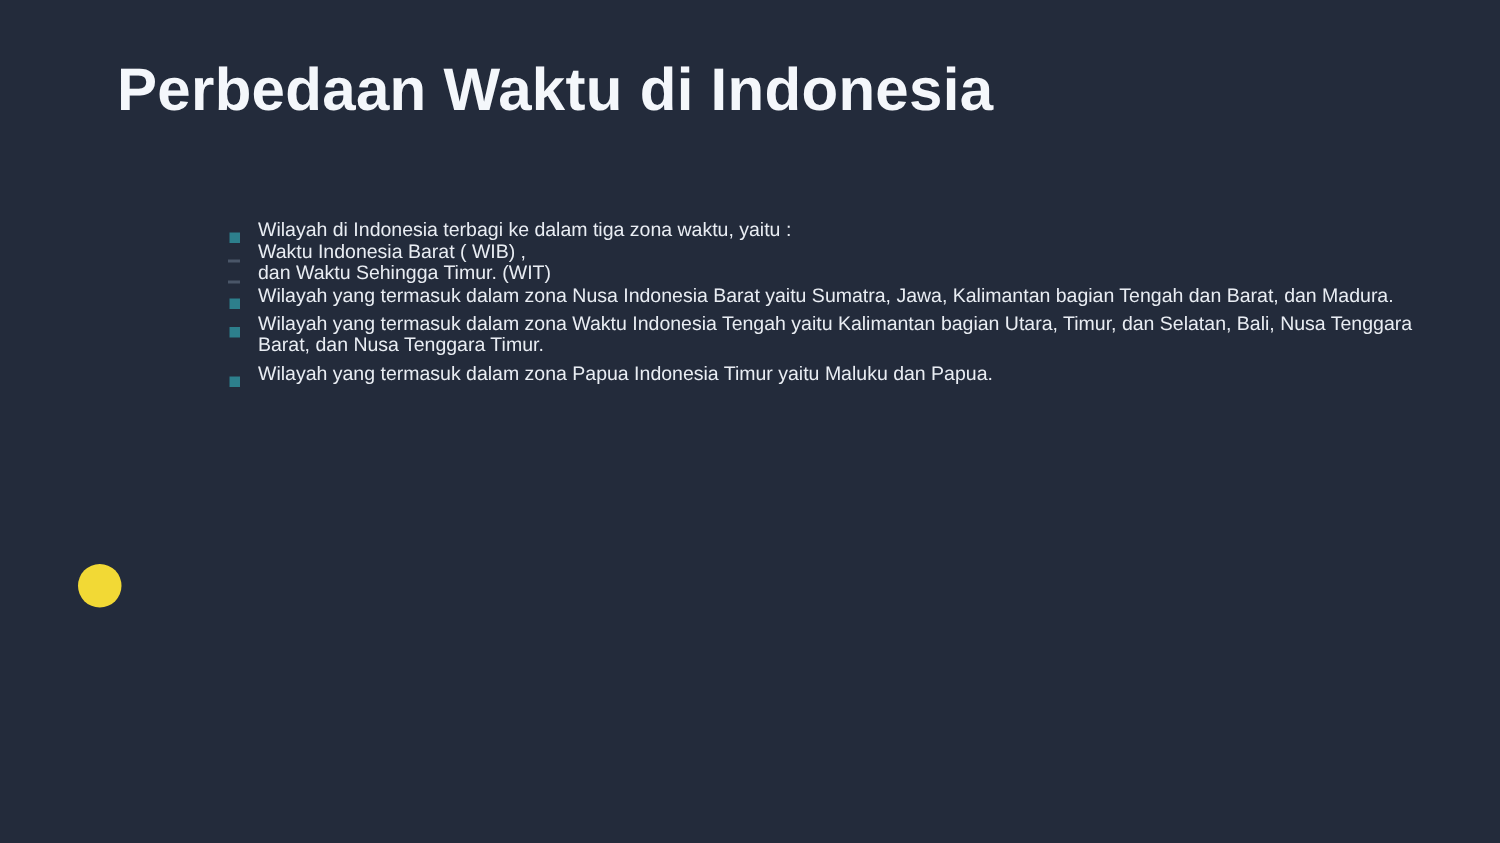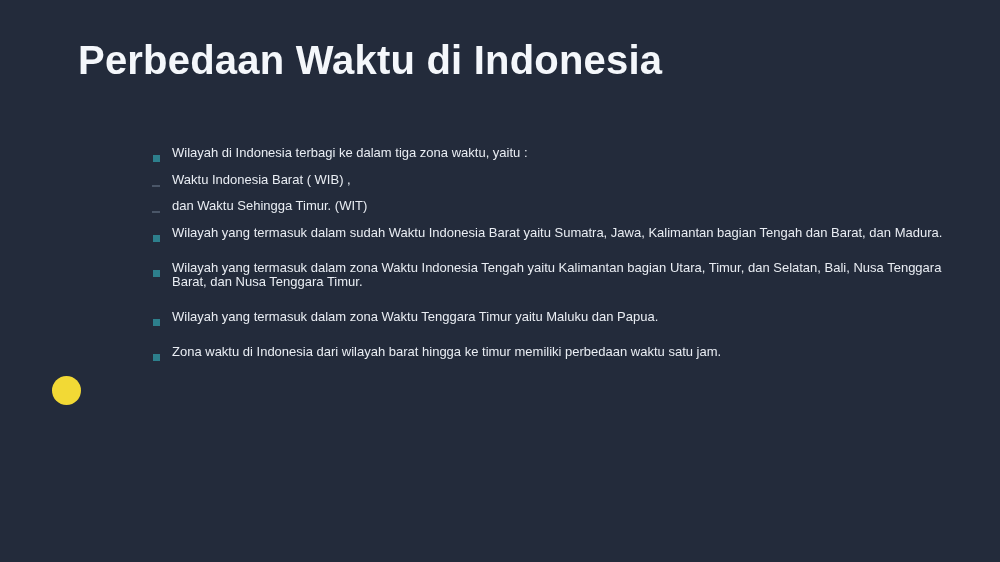--- a/index.html
+++ b/index.html
@@ -92,22 +92,22 @@
   
   .li.dash::before {
     content: "";
     position: absolute;
     left: 2px;
     top: 12px;
     width: 8px;
     height: 2px;
     background: #4a5668;
   }
-  .gap-lg { margin-top: 12px; }
-  .gap-md { margin-top: 20px; }
+  .gap-lg { }
+  .gap-md { margin-top: 4px; }
   .gap-first { margin-top: 0; }
 
   
   #watermark {
     position: absolute;
     left: 692px;
     top: 528px;
     display: flex;
     align-items: center;
     gap: 4px;
@@ -170,34 +170,31 @@
     <div class="li dash gap-lg">
       <span class="txt">Waktu Indonesia Barat ( WIB) ,</span>
     </div>
 
 
     <div class="li dash gap-lg">
       <span class="txt">dan Waktu Sehingga Timur. (WIT)</span>
     </div>
 
     <div class="li sq gap-lg">
-      <span class="txt">Wilayah yang termasuk dalam sudah Waktu Indonesia Barat yaitu Sumatra, Jawa, Kalimantan bagian Tengah dan Barat, dan Madura.</span>
+      <span class="txt">Wilayah yang termasuk dalam zona Nusa Indonesia Barat yaitu Sumatra, Jawa, Kalimantan bagian Tengah dan Barat, dan Madura.</span>
     </div>
 
     <div class="li sq gap-md">
       <span class="txt">Wilayah yang termasuk dalam zona Waktu Indonesia Tengah yaitu Kalimantan bagian Utara, Timur, dan Selatan, Bali, Nusa Tenggara Barat, dan Nusa Tenggara Timur.</span>
     </div>
 
     <div class="li sq gap-md">
-      <span class="txt">Wilayah yang termasuk dalam zona Waktu Tenggara Timur yaitu Maluku dan Papua.</span>
-    </div>
-
-    <div class="li sq gap-md">
-      <span class="txt">Zona waktu di Indonesia dari wilayah barat hingga ke timur memiliki perbedaan waktu satu jam.</span>
-    </div>
+      <span class="txt">Wilayah yang termasuk dalam zona Papua Indonesia Timur yaitu Maluku dan Papua.</span>
+    </div>
+
 
 
   </div>
 
   <div id="watermark">
     <div id="wm-tiles">
       <div class="wm-tile wm-l">L</div>
       <div class="wm-tile wm-i">I</div>
       <div class="wm-tile wm-v">V</div>
       <div class="wm-tile wm-e">E</div>

